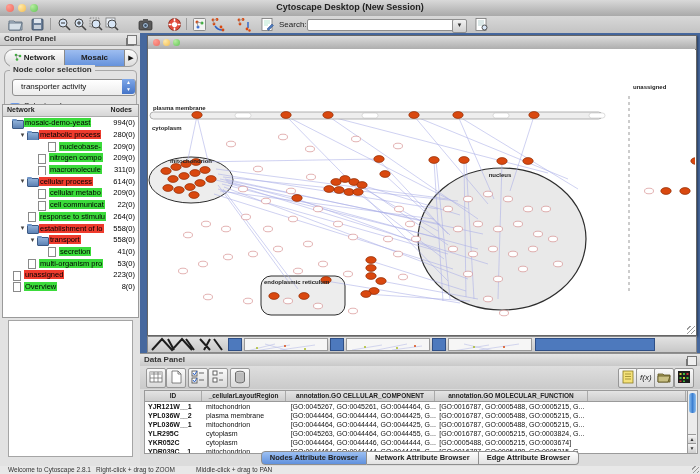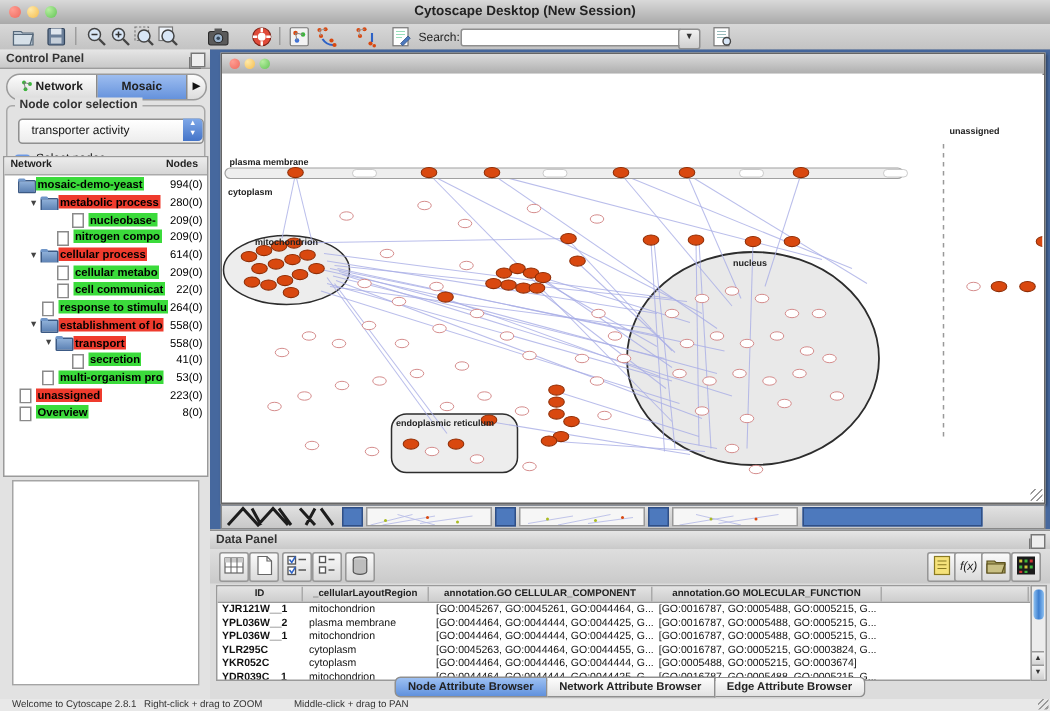--- a/index.html
+++ b/index.html
@@ -41,21 +41,21 @@
   #tree-header{height:11px;background:linear-gradient(#ececec,#d6d6d6);border-bottom:1px solid #aaa;font-size:7px;font-weight:bold;color:#222;position:relative;}
   #tree-header .c1{position:absolute;left:4px;top:1px;}
   #tree-header .c2{position:absolute;right:6px;top:1px;}
   .trow{height:11.7px;position:relative;display:flex;align-items:center;font-size:7.5px;white-space:nowrap;overflow:hidden;}
   .trow.sel{background:#3a72d8;}
   .tri{width:9px;font-size:7px;color:#444;text-align:center;flex:0 0 9px;}
   .ficon{flex:0 0 10px;height:8px;margin-right:2px;position:relative;}
   .ficon.folder::before{content:"";position:absolute;left:0;top:1px;width:10px;height:7px;background:linear-gradient(#8fb0d8,#5d82b4);border:0.5px solid #3c5a85;border-radius:1px;}
   .ficon.folder::after{content:"";position:absolute;left:0;top:0;width:5px;height:2px;background:#7096c8;border-radius:1px 1px 0 0;}
   .ficon.file::before{content:"";position:absolute;left:1px;top:0;width:6px;height:8px;background:#fff;border:0.5px solid #8a8a8a;}
-  .tlabel{padding:0 1px;color:#000;line-height:9px;font-weight:bold;}
+  .tlabel{padding:0 1px;color:#000;line-height:9px;}
   .tlabel.green{background:#3bdb3b;}
   .tlabel.red{background:#ef3b2d;}
   .tcount{position:absolute;right:3px;color:#000;font-size:7.5px;background:transparent;}
   .trow.sel .tcount{color:#fff;}
   #birdseye{left:8px;top:287px;width:123px;height:135px;background:#fff;border:1px solid #a5a5a5;}
   
   #desktop{left:140px;top:33px;width:560px;height:320px;background:#46689e;}
   #net-window{left:7px;top:2px;width:548px;height:299px;border:1px solid #666;box-shadow:1px 1px 2px rgba(0,0,0,.45);background:#fff;}
   #net-titlebar{left:0;top:0;width:100%;height:13px;background:linear-gradient(#dcdcdc,#aeaeae);border-bottom:1px solid #777;}
   #net-titlebar .tl{width:7px;height:7px;top:3px;}
@@ -266,20 +266,27 @@
           <span class="ficon file"></span>
           <span class="tlabel green">nucleobase-</span>
           <span class="tcount">209(0)</span>
         </div>
         <div class="trow">
           <span style="flex: 0 0 25px;"></span>
           <span class="tri"></span>
           <span class="ficon file"></span>
           <span class="tlabel green">nitrogen compo</span>
           <span class="tcount">209(0)</span>
+        </div>
+        <div class="trow">
+          <span style="flex: 0 0 25px;"></span>
+          <span class="tri"></span>
+          <span class="ficon file"></span>
+          <span class="tlabel green">macromolecule</span>
+          <span class="tcount">311(0)</span>
         </div>
         <div class="trow">
           <span style="flex: 0 0 15px;"></span>
           <span class="tri">▾</span>
           <span class="ficon folder"></span>
           <span class="tlabel red">cellular process</span>
           <span class="tcount">614(0)</span>
         </div>
         <div class="trow">
           <span style="flex: 0 0 25px;"></span>
@@ -683,21 +690,21 @@
         <div class="dp-cell" style="width: 97px;"></div>
       </div>
     </div>
   <div id="dp-scroll" class="abs">
     <div id="dp-thumb" class="abs"></div>
     <div class="dp-arr abs" style="bottom:9px">▲</div>
     <div class="dp-arr abs" style="bottom:0">▼</div>
   </div>
 
   <div id="dp-tabs" class="abs">
-    <div class="dp-tab sel">Node Attribute Browser</div>
+    <div class="dp-tab sel">Nodes Attribute Browser</div>
     <div class="dp-tab">Network Attribute Browser</div>
     <div class="dp-tab">Edge Attribute Browser</div>
   </div>
 </div>
 
 <div id="statusbar" class="abs">
   <span style="left:8px">Welcome to Cytoscape 2.8.1</span>
   <span style="left:96px">Right-click + drag to ZOOM</span>
   <span style="left:196px">Middle-click + drag to PAN</span>
   <div id="resize-grip" class="abs"></div>

